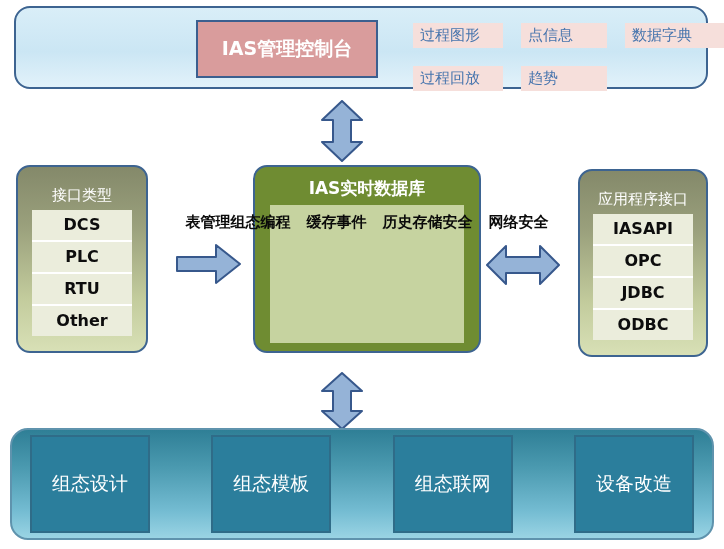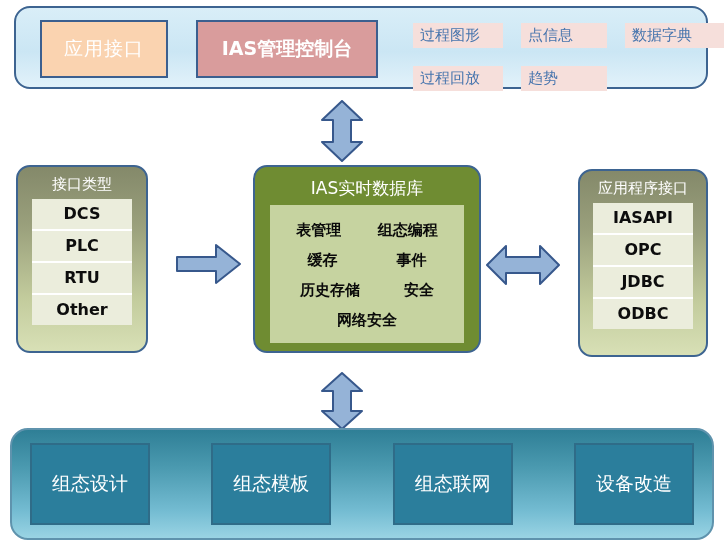--- a/index.html
+++ b/index.html
@@ -89,21 +89,21 @@
   #arrow-left     { left: 176px; top: 243px;  width: 66px; height: 42px; }
   #arrow-right    { left: 486px; top: 243px;  width: 74px; height: 44px; }
 
   
   .side-panel {
     position: absolute;
     box-sizing: border-box;
     border: 2px solid #3d6491;
     border-radius: 14px;
     background: linear-gradient(180deg, #84896a 0%, #9aa07c 32%, #c3cc9d 72%, #d8e0b6 100%);
-    padding-top: 5px;
+    padding-top: 16px;
   }
   #panel-interface-types { left: 16px;  top: 165px; width: 132px; height: 188px; }
   #panel-api            { left: 578px; top: 169px; width: 130px; height: 188px; }
   .side-panel-title {
     color: #ffffff;
     font-size: 15px;
     text-align: center;
     height: 24px;
     line-height: 24px;
     white-space: nowrap;
@@ -134,33 +134,33 @@
     height: 188px;
     box-sizing: border-box;
     border: 2px solid #3d6491;
     border-radius: 14px;
     background: #6f8c32;
     padding-top: 6px;
   }
   #center-title {
     color: #ffffff;
     font-size: 17px;
-    font-weight: normal;
+    font-weight: bold;
     text-align: center;
     height: 30px;
     line-height: 30px;
     white-space: nowrap;
   }
   #center-inner {
     margin: 2px auto 0 auto;
     width: 194px;
     height: 138px;
     background: #c6d3a0;
     display: flex;
-    flex-direction: column;
+    flex-direction: row;
     justify-content: center;
     padding-top: 2px;
     box-sizing: border-box;
   }
   .center-row {
     display: flex;
     justify-content: space-around;
     align-items: center;
     height: 30px;
     padding: 0 8px;
@@ -184,38 +184,37 @@
     border: 2px solid #5f93ad;
     border-radius: 18px;
     background: linear-gradient(180deg, #2f7f96 0%, #4b9ab0 35%, #74bcd2 75%, #9ad4e4 100%);
     display: flex;
     align-items: center;
     justify-content: space-between;
     padding: 0 18px;
   }
   .bottom-box {
     width: 120px;
-    height: 82px;
+    height: 98px;
     box-sizing: border-box;
     border: 2px solid #2f6c88;
     background: #2b7e9c;
     color: #ffffff;
     font-size: 19px;
     display: flex;
     align-items: center;
     justify-content: center;
     white-space: nowrap;
   }
 </style>
 </head>
 <body>
 
 <div id="top-panel">
 
-  <div id="app-interface-box">应用接口</div>
 
   <div id="console-box">IAS管理控制台</div>
 
   <div id="feature-grid">
     <div class="feature-cell">过程图形</div>
     <div class="feature-cell">点信息</div>
     <div class="feature-cell">数据字典</div>
     <div class="feature-cell">过程回放</div>
     <div class="feature-cell">趋势</div>
   </div>

